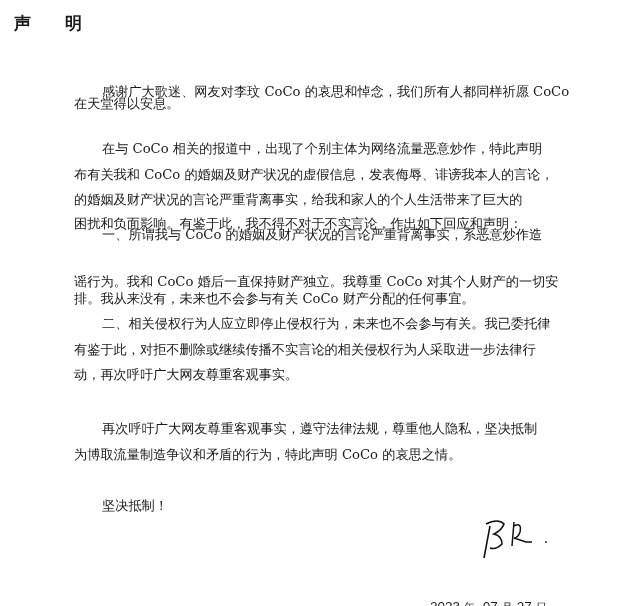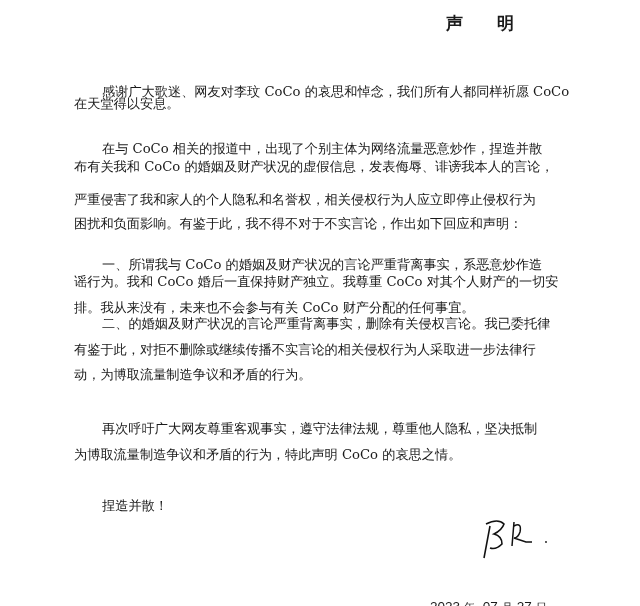--- a/index.html
+++ b/index.html
@@ -2,21 +2,21 @@
 <html><head>
 <meta charset="utf-8">
 <style>
   html, body { margin: 0; padding: 0; background: #ffffff; }
   body {
     width: 640px; height: 606px; position: relative; overflow: hidden;
     font-family: "DejaVu Serif", "Liberation Serif", serif;
     color: #1a1a1a;
   }
   .title {
-    position: absolute; top: 12px; left: 0; width: 528px; text-align: right;
+    position: absolute; top: 12px; left: 0; width: 528px; text-align: left;
     font-size: 17px; font-weight: bold; letter-spacing: 14px; padding-left: 14px;
     box-sizing: border-box;
   }
   .line {
     position: absolute; left: 74px; font-size: 13.2px; white-space: nowrap;
     line-height: 16px;
   }
   .indent { left: 102px; }
   .sig {
     position: absolute; left: 476px; top: 516px; width: 80px; height: 50px;
@@ -29,37 +29,37 @@
 </style>
 </head>
 <body>
 
 <div>
   <div class="title">声  明</div>
 
   <div class="line indent" style="top:84px">感谢广大歌迷、网友对李玟 CoCo 的哀思和悼念，我们所有人都同样祈愿 CoCo</div>
   <div class="line" style="top:96px">在天堂得以安息。</div>
 
-  <div class="line indent" style="top:141px">在与 CoCo 相关的报道中，出现了个别主体为网络流量恶意炒作，捏造并散</div>
-  <div class="line" style="top:159px">布有关我和 CoCo 的婚姻及财产状况的虚假信息，发表侮辱、诽谤我本人的言论，</div>
-  <div class="line" style="top:192px">严重侵害了我和家人的个人隐私和名誉权，相关侵权行为人应立即停止侵权行为</div>
+  <div class="line indent" style="top:141px">在与 CoCo 相关的报道中，出现了个别主体为网络流量恶意炒作，特此声明</div>
+  <div class="line" style="top:167px">布有关我和 CoCo 的婚姻及财产状况的虚假信息，发表侮辱、诽谤我本人的言论，</div>
+  <div class="line" style="top:192px">的婚姻及财产状况的言论严重背离事实，给我和家人的个人生活带来了巨大的</div>
   <div class="line" style="top:216px">困扰和负面影响。有鉴于此，我不得不对于不实言论，作出如下回应和声明：</div>
 
-  <div class="line indent" style="top:257px">一、所谓我与 CoCo 的婚姻及财产状况的言论严重背离事实，系恶意炒作造</div>
+  <div class="line indent" style="top:227px">一、所谓我与 CoCo 的婚姻及财产状况的言论严重背离事实，系恶意炒作造</div>
   <div class="line" style="top:274px">谣行为。我和 CoCo 婚后一直保持财产独立。我尊重 CoCo 对其个人财产的一切安</div>
-  <div class="line" style="top:300px">排。我从来没有，未来也不会参与有关 CoCo 财产分配的任何事宜。</div>
+  <div class="line" style="top:291px">排。我从来没有，未来也不会参与有关 CoCo 财产分配的任何事宜。</div>
 
-  <div class="line indent" style="top:316px">二、的婚姻及财产状况的言论严重背离事实，删除有关侵权言论。我已委托律</div>
+  <div class="line indent" style="top:316px">二、相关侵权行为人应立即停止侵权行为，未来也不会参与有关。我已委托律</div>
   <div class="line" style="top:342px">有鉴于此，对拒不删除或继续传播不实言论的相关侵权行为人采取进一步法律行</div>
-  <div class="line" style="top:367px">动，为博取流量制造争议和矛盾的行为。</div>
+  <div class="line" style="top:367px">动，再次呼吁广大网友尊重客观事实。</div>
 
   <div class="line indent" style="top:421px">再次呼吁广大网友尊重客观事实，遵守法律法规，尊重他人隐私，坚决抵制</div>
   <div class="line" style="top:447px">为博取流量制造争议和矛盾的行为，特此声明 CoCo 的哀思之情。</div>
 
-  <div class="line indent" style="top:498px">捏造并散！</div>
+  <div class="line indent" style="top:498px">坚决抵制！</div>
 
   <svg class="sig" viewBox="0 0 80 50">
     <path d="M10 8 Q22 2 28 8 Q26 14 18 18 Q26 20 26 28 Q20 34 14 32" fill="none" stroke="#111" stroke-width="1.6"></path>
     <path d="M14 10 L8 42" fill="none" stroke="#111" stroke-width="1.6"></path>
     <path d="M38 6 L36 30 M38 10 Q46 6 44 16 Q42 22 38 22 Q44 24 50 26 L56 26" fill="none" stroke="#111" stroke-width="1.5"></path>
     <circle cx="70" cy="26" r="0.9" fill="#111"></circle>
   </svg>
 
   <div class="date">
     <span>2023</span><span class="cj">年</span>

